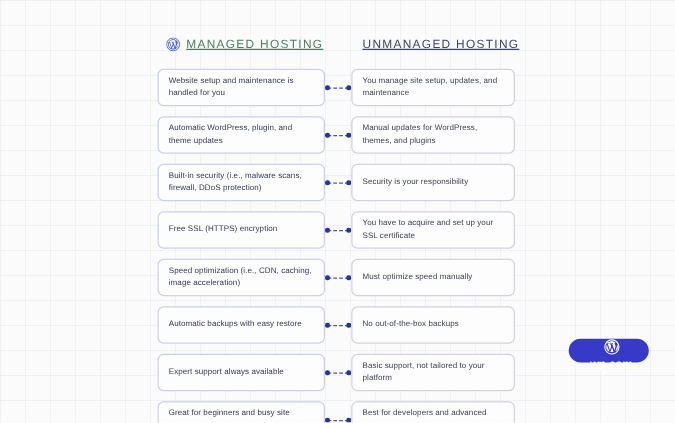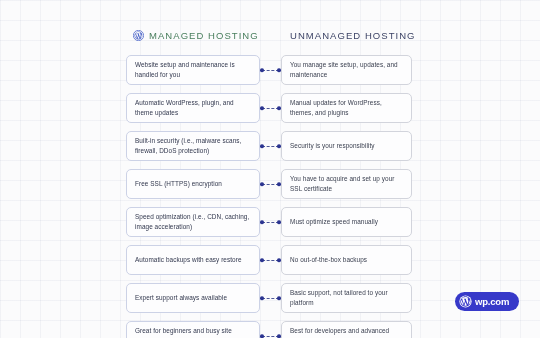--- a/index.html
+++ b/index.html
@@ -38,20 +38,21 @@
   .hdr {
     position: absolute;
     top: 0;
     display: flex;
     align-items: center;
     gap: 5px;
     font-size: 9.5px;
     letter-spacing: 1.05px;
     font-weight: 400;
     white-space: nowrap;
+    text-decoration: underline;
   }
   .hdr-left  { left: 133px; color: #4a7f5e; }
   .hdr-right { left: 290px; color: #3d4466; text-align: right; }
 
   .wp-mark {
     width: 11px;
     height: 11px;
     flex: 0 0 11px;
     display: block;
   }
@@ -125,30 +126,31 @@
     background: #2b3490;
     transform: translateY(-50%);
   }
   .dot-l { left: 0px; }
   .dot-r { right: 0px; }
 
   
   .badge {
     position: absolute;
     left: 455px;
-    top: 292px;
+    top: 271px;
     width: 64px;
     height: 19px;
     border-radius: 10px;
     background: #3739c9;
     display: flex;
     align-items: center;
     gap: 3px;
     padding-left: 4px;
     box-sizing: border-box;
+    flex-direction: column;
   }
   .badge-mark {
     width: 13px;
     height: 13px;
     flex: 0 0 13px;
     display: block;
   }
   .badge-text {
     font-size: 9.5px;
     font-weight: 700;

